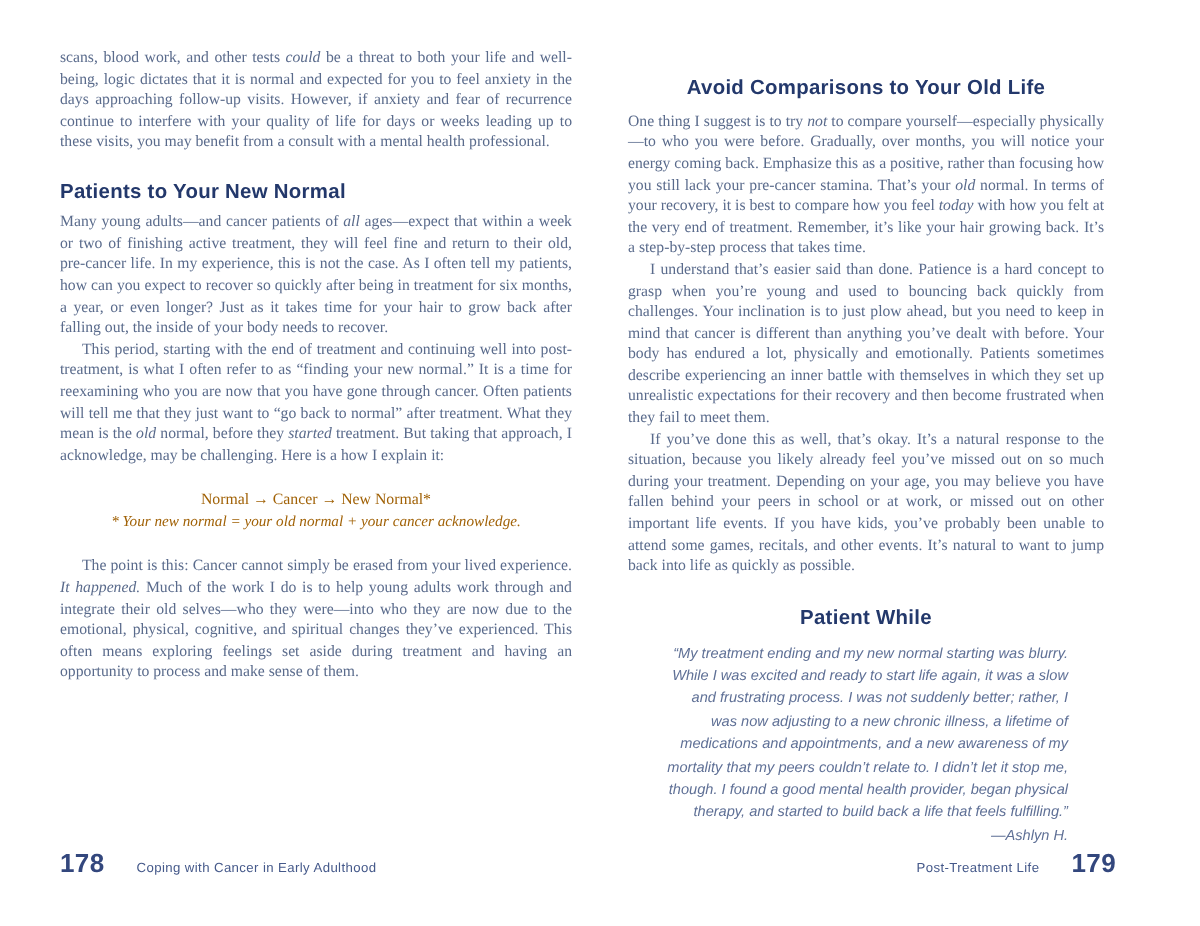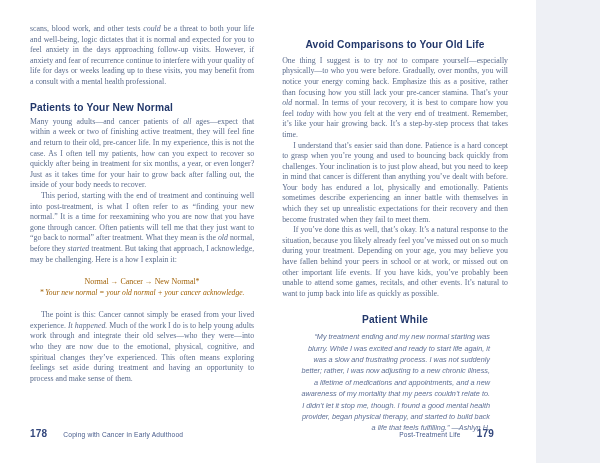--- a/index.html
+++ b/index.html
@@ -9,38 +9,38 @@
   body {
     width: 600px;
     height: 463px;
     background: #eef0f5;
     font-family: "Liberation Serif", serif;
     overflow: hidden;
   }
 
   .spread {
     position: relative;
-    width: 536px;
+    width: 600px;
     height: 463px;
     display: flex;
     box-sizing: border-box;
   }
 
   .page {
     position: relative;
     width: 300px;
     height: 463px;
     background: #ffffff;
     box-sizing: border-box;
   }
   .page-left {
     padding: 24px 14px 0 30px;
   }
   .page-right {
-    padding: 24px 28px 0 14px;
+    padding: 24px 48px 0 14px;
   }
 
   .colbody {
     width: 100%;
   }
 
   
   .h2 {
     font-family: "Liberation Sans", sans-serif;
     font-weight: bold;
@@ -123,21 +123,21 @@
     align-items: baseline;
   }
   .footer-left {
     left: 30px;
   }
   .footer-right {
     right: 42px;
   }
   .folio {
     font-weight: bold;
-    font-size: 10px;
+    font-size: 13px;
     color: #33477d;
   }
   .footer-left .folio { margin-right: 16px; }
   .footer-right .folio { margin-left: 16px; }
   .runhead { font-weight: normal; }
 </style>
 </head>
 <body>
 
 <div class="spread">

